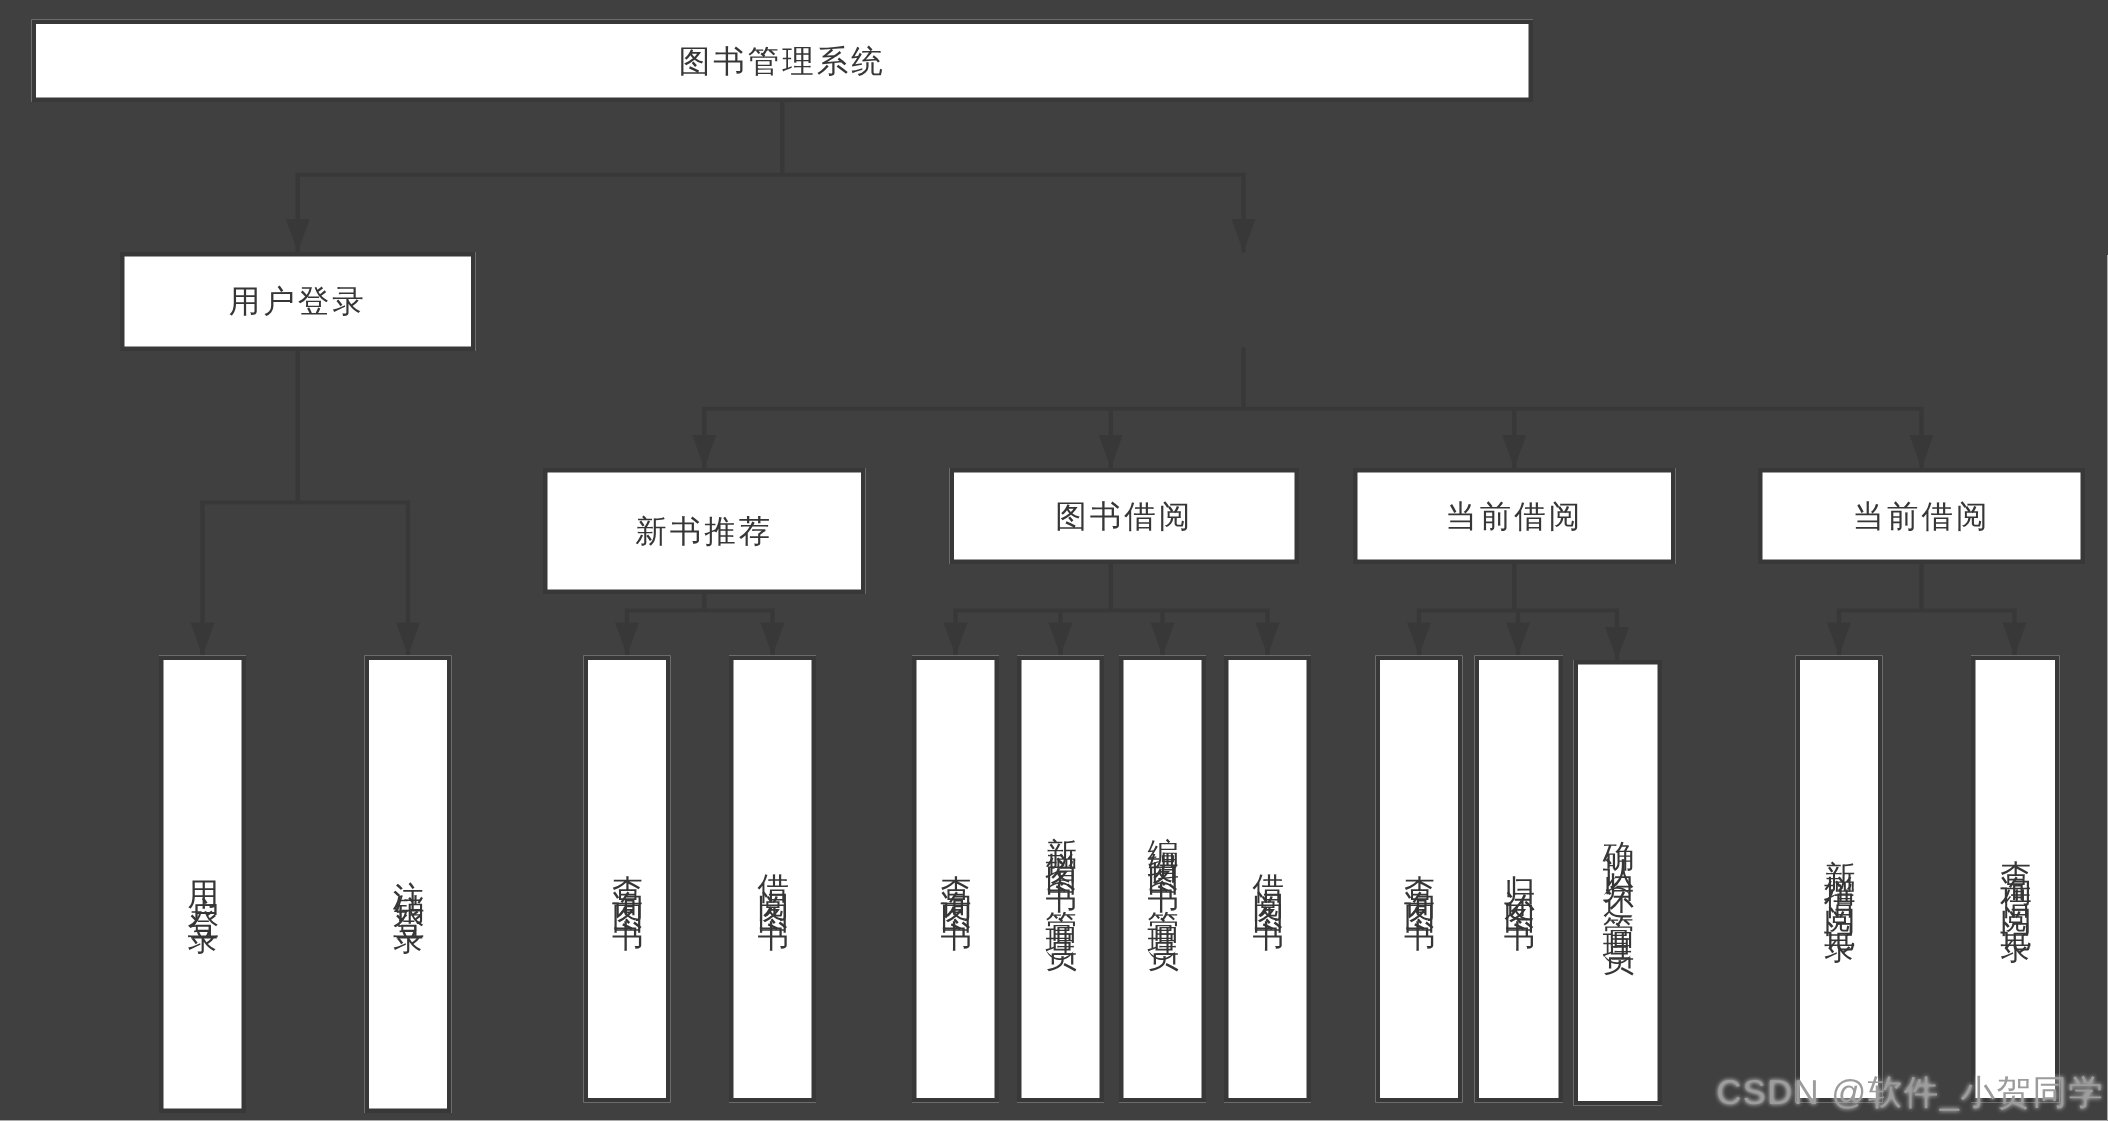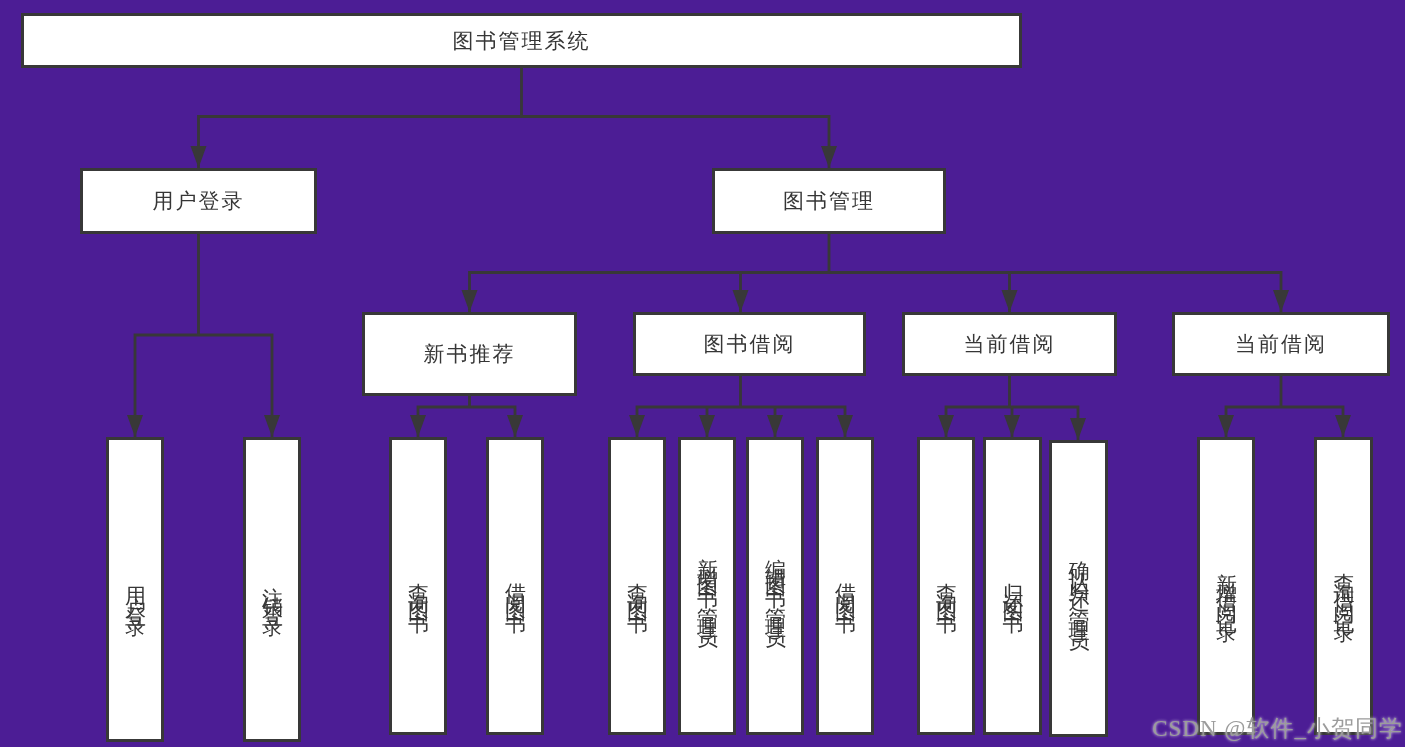--- a/index.html
+++ b/index.html
@@ -1,20 +1,20 @@
 <!DOCTYPE html>
 <html><head>
 <meta charset="utf-8">
 <style>
   html,body{margin:0;padding:0;background:#ffffff;}
   .canvas{
     position:relative;
     width:1405px;height:747px;
-    background:#4c1d95;
-    font-family:Liberation Serif, serif;
+    background:#404040;
+    font-family:Liberation Sans, sans-serif;
     overflow:hidden;
   }
   .connectors{position:absolute;left:0;top:0;z-index:0;}
   .box{
     position:absolute;
     box-sizing:border-box;
     border:3px solid #383838;
     background:#ffffff;
     display:flex;align-items:center;justify-content:center;
     color:#363636;
@@ -76,23 +76,20 @@
     </g>
   </svg>
 
   <div class="box" style="left:21px;top:13px;width:1001px;height:55px">
     <span class="hlabel">图书管理系统</span>
   </div>
 
   <div class="box" style="left:80px;top:168px;width:237px;height:66px">
     <span class="hlabel">用户登录</span>
   </div>
-  <div class="box" style="left:712px;top:168px;width:234px;height:66px">
-    <span class="hlabel">图书管理</span>
-  </div>
 
   <div class="box" style="left:362px;top:312px;width:215px;height:84px">
     <span class="hlabel">新书推荐</span>
   </div>
   <div class="box" style="left:633px;top:312px;width:233px;height:64px">
     <span class="hlabel">图书借阅</span>
   </div>
   <div class="box" style="left:902px;top:312px;width:215px;height:64px">
     <span class="hlabel">当前借阅</span>
   </div>

